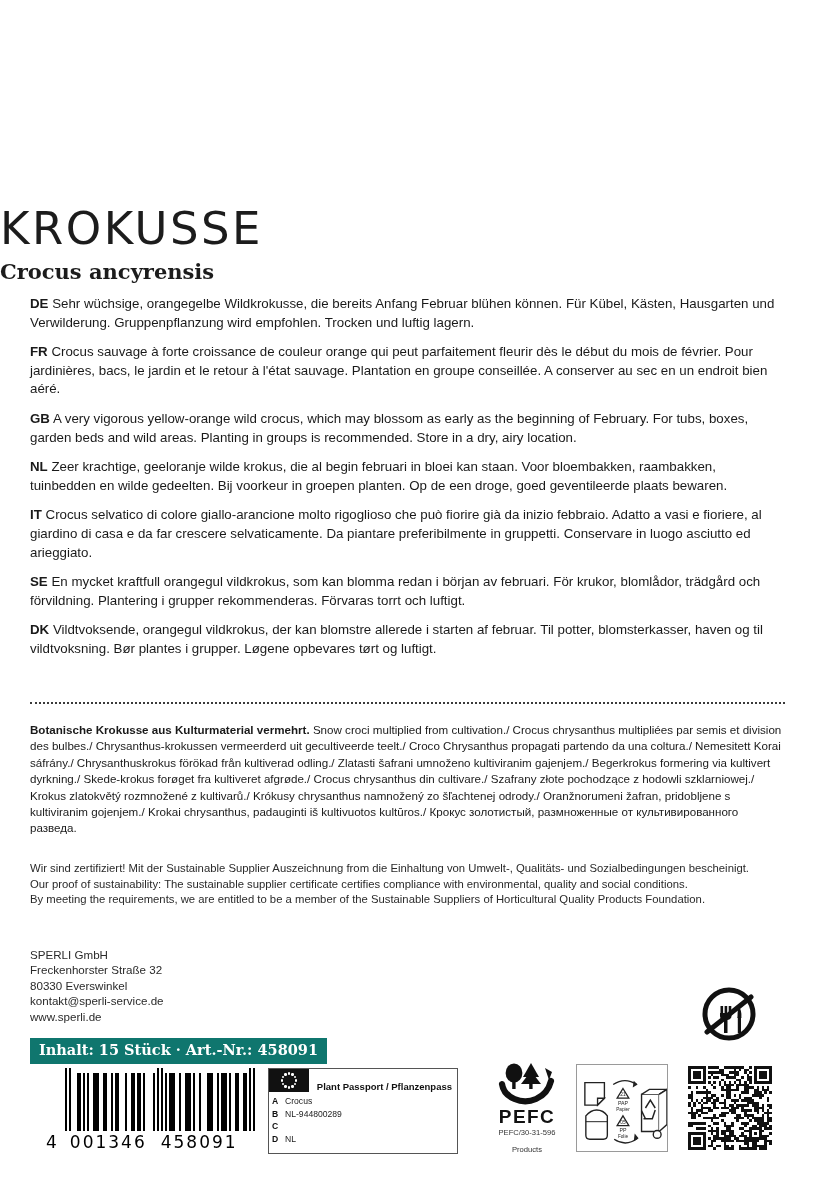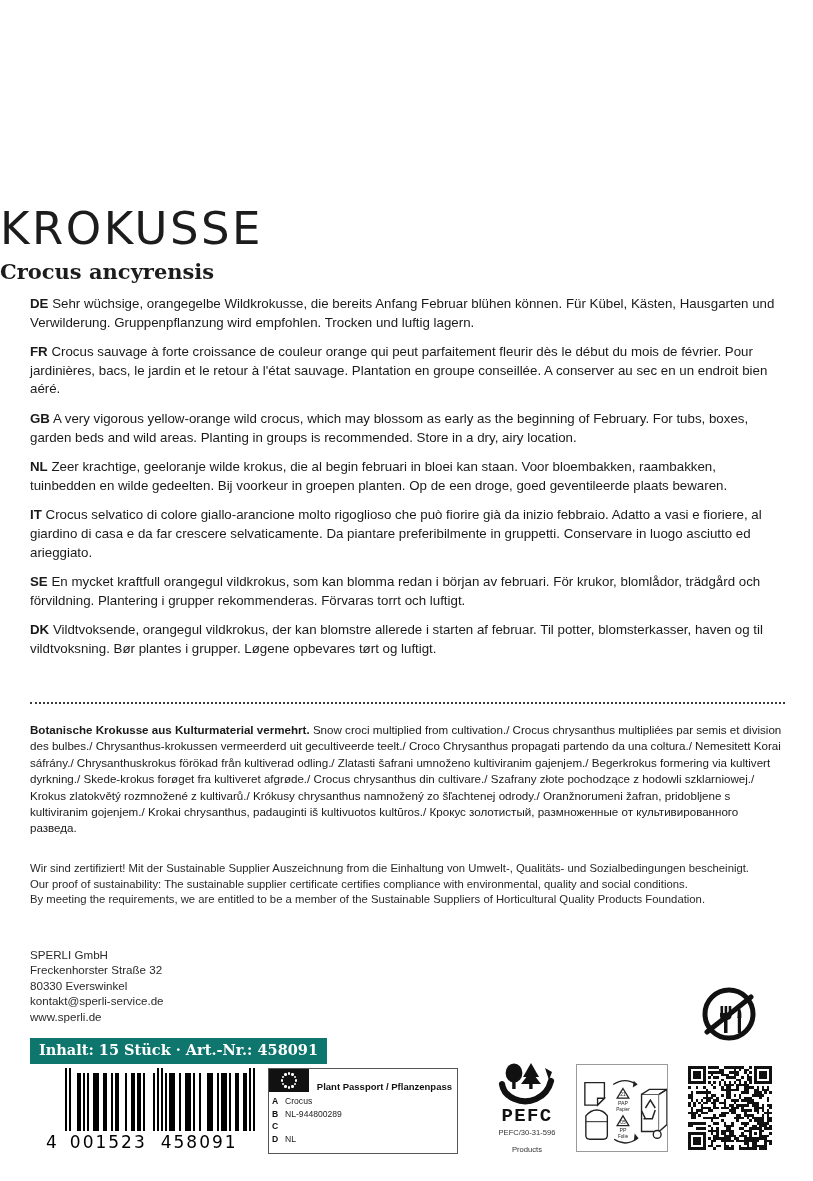--- a/index.html
+++ b/index.html
@@ -208,21 +208,21 @@
   
   .pefc {
     position: absolute;
     left: 487px;
     top: 1062px;
     width: 80px;
     text-align: center;
   }
   .pefc-mark { width: 62px; height: 44px; margin: 0 auto; display:block; }
   .pefc-word {
-    font-family: Liberation Mono, monospace;
+    font-family: Liberation Sans, sans-serif;
     font-weight: 700;
     font-size: 19px;
     letter-spacing: 1.4px;
     line-height: 1;
     color: #111;
     margin-top: 1px;
   }
   .pefc-code {
     font-size: 7.6px;
     color: #333;
@@ -405,21 +405,21 @@
         <i style="width: 2px; background: transparent;"></i>
         <i style="width: 2px; background: rgb(0, 0, 0);"></i>
         <i style="width: 2px; background: rgb(0, 0, 0);"></i>
         <i style="width: 2px; background: transparent;"></i>
         <i class="tall" style="width: 2px; background: rgb(0, 0, 0);"></i>
         <i class="tall" style="width: 2px; background: transparent;"></i>
         <i class="tall" style="width: 2px; background: rgb(0, 0, 0);"></i>
       </div>
     <div class="barcode-digits">
       <span class="d1">4</span>
-      <span class="d2">001523</span>
+      <span class="d2">001346</span>
       <span class="d3">458091</span>
     </div>
   </div>
 
   <div class="passport">
     <div class="passport-head">
       <div class="eu-flag" id="eu-flag">
           <span class="star" style="left: 18.8px; top: 3.3px;"></span>
           <span class="star" style="left: 22.3px; top: 4.23782px;"></span>
           <span class="star" style="left: 24.8622px; top: 6.8px;"></span>

